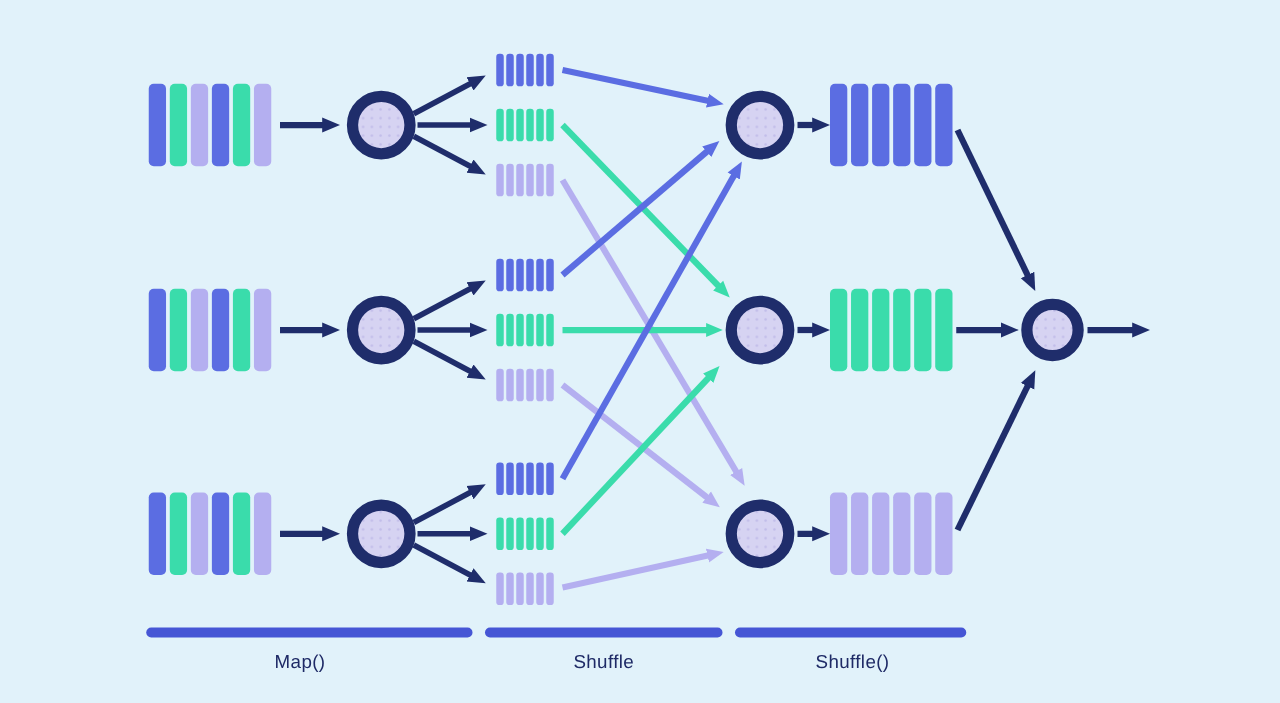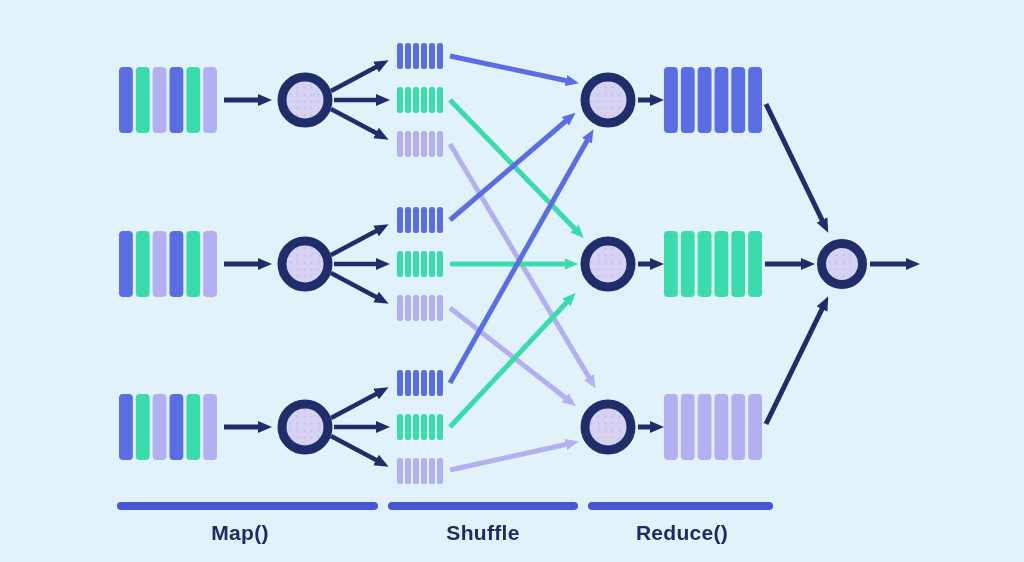--- a/index.html
+++ b/index.html
@@ -31,22 +31,22 @@
   
   circle.node{stroke:var(--c-navy);stroke-width:9;}
   .dots-bg{fill:var(--c-node_fill);}
   .dots-dot{fill:var(--c-node_dot);}
 
   
   .label-bar{fill:var(--c-label_bar);}
   .stage-label{
     position:absolute;
     transform:translateX(-50%);
-    font-weight:700;
-    font-size:21px;
+    font-weight:400;
+    font-size:15px;
     letter-spacing:.3px;
     color:var(--c-label_text);
     white-space:nowrap;
   }
 </style>
 </head>
 <body>
 
 <div id="stage">
   <svg width="1024" height="562" viewBox="0 0 1024 562">
@@ -248,14 +248,14 @@
 
     <circle class="node" cx="842" cy="264" r="20.5" fill="url(#dots)"></circle>
 
     <rect class="label-bar" x="117" y="502" width="261" height="8" rx="4"></rect>
     <rect class="label-bar" x="388" y="502" width="190" height="8" rx="4"></rect>
     <rect class="label-bar" x="588" y="502" width="185" height="8" rx="4"></rect>
   </svg>
 
   <div class="stage-label" style="left:240px;top:521px;">Map()</div>
   <div class="stage-label" style="left:483px;top:521px;text-align:center;">Shuffle</div>
-  <div class="stage-label" style="left:682px;top:521px;">Reduce()</div>
+  <div class="stage-label" style="left:682px;top:521px;">Shuffle()</div>
 </div>
 
 </body></html>

